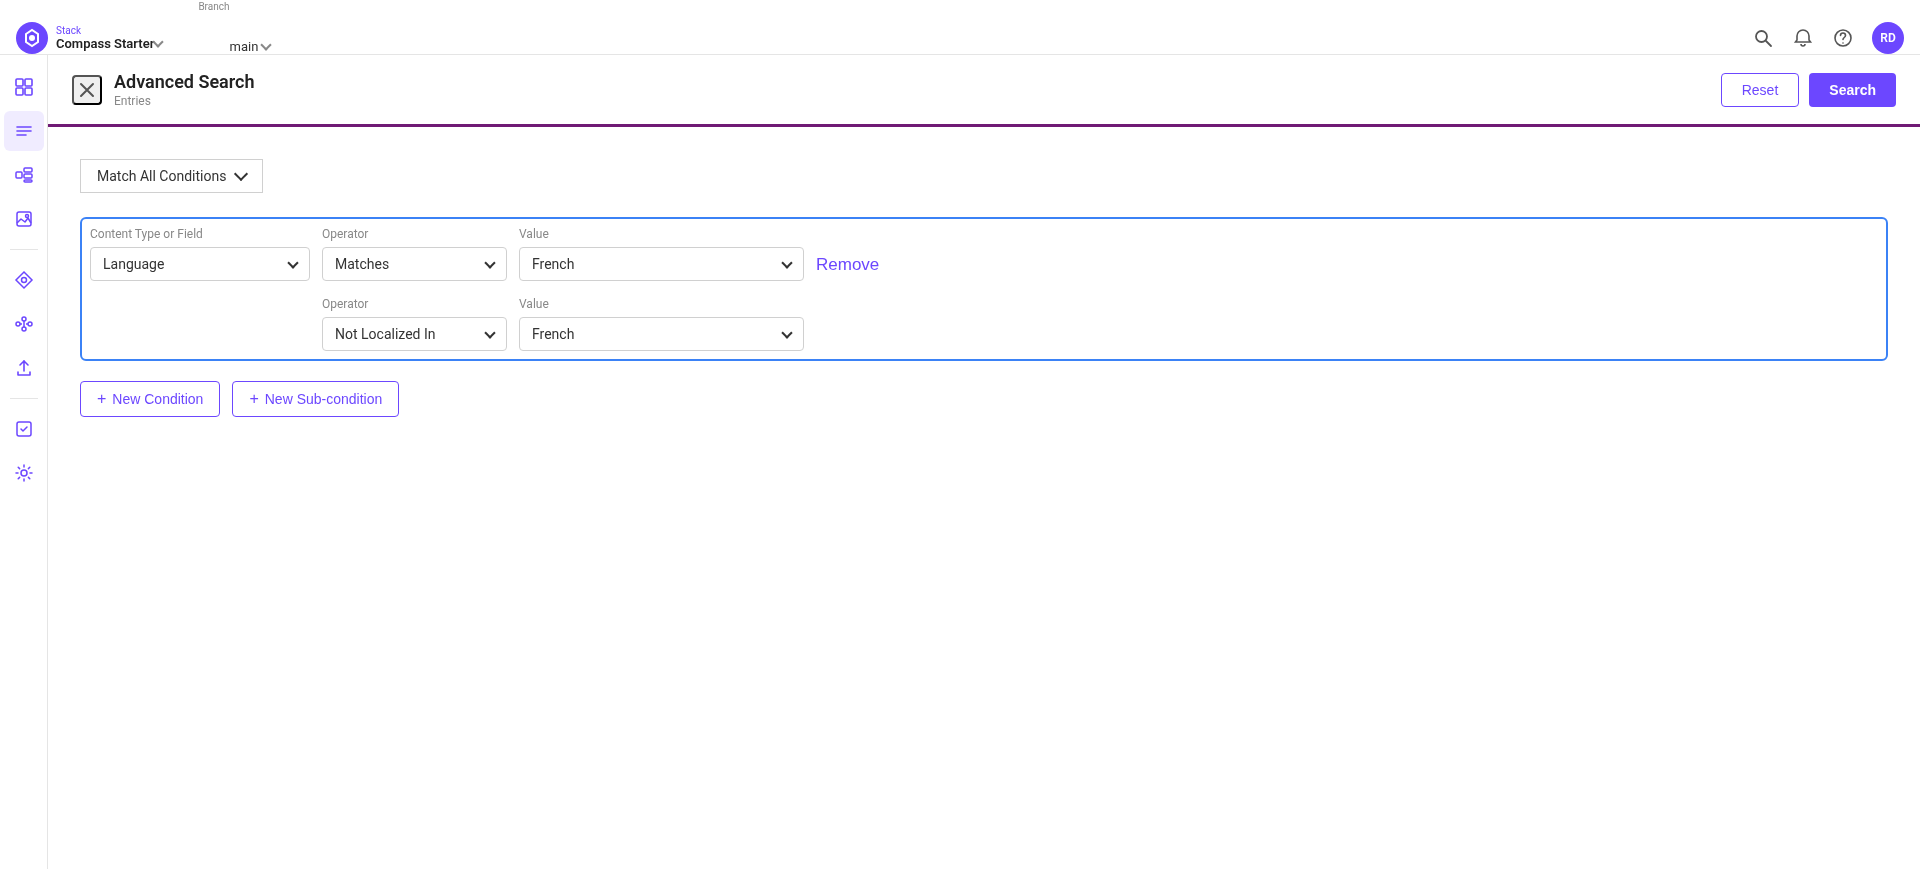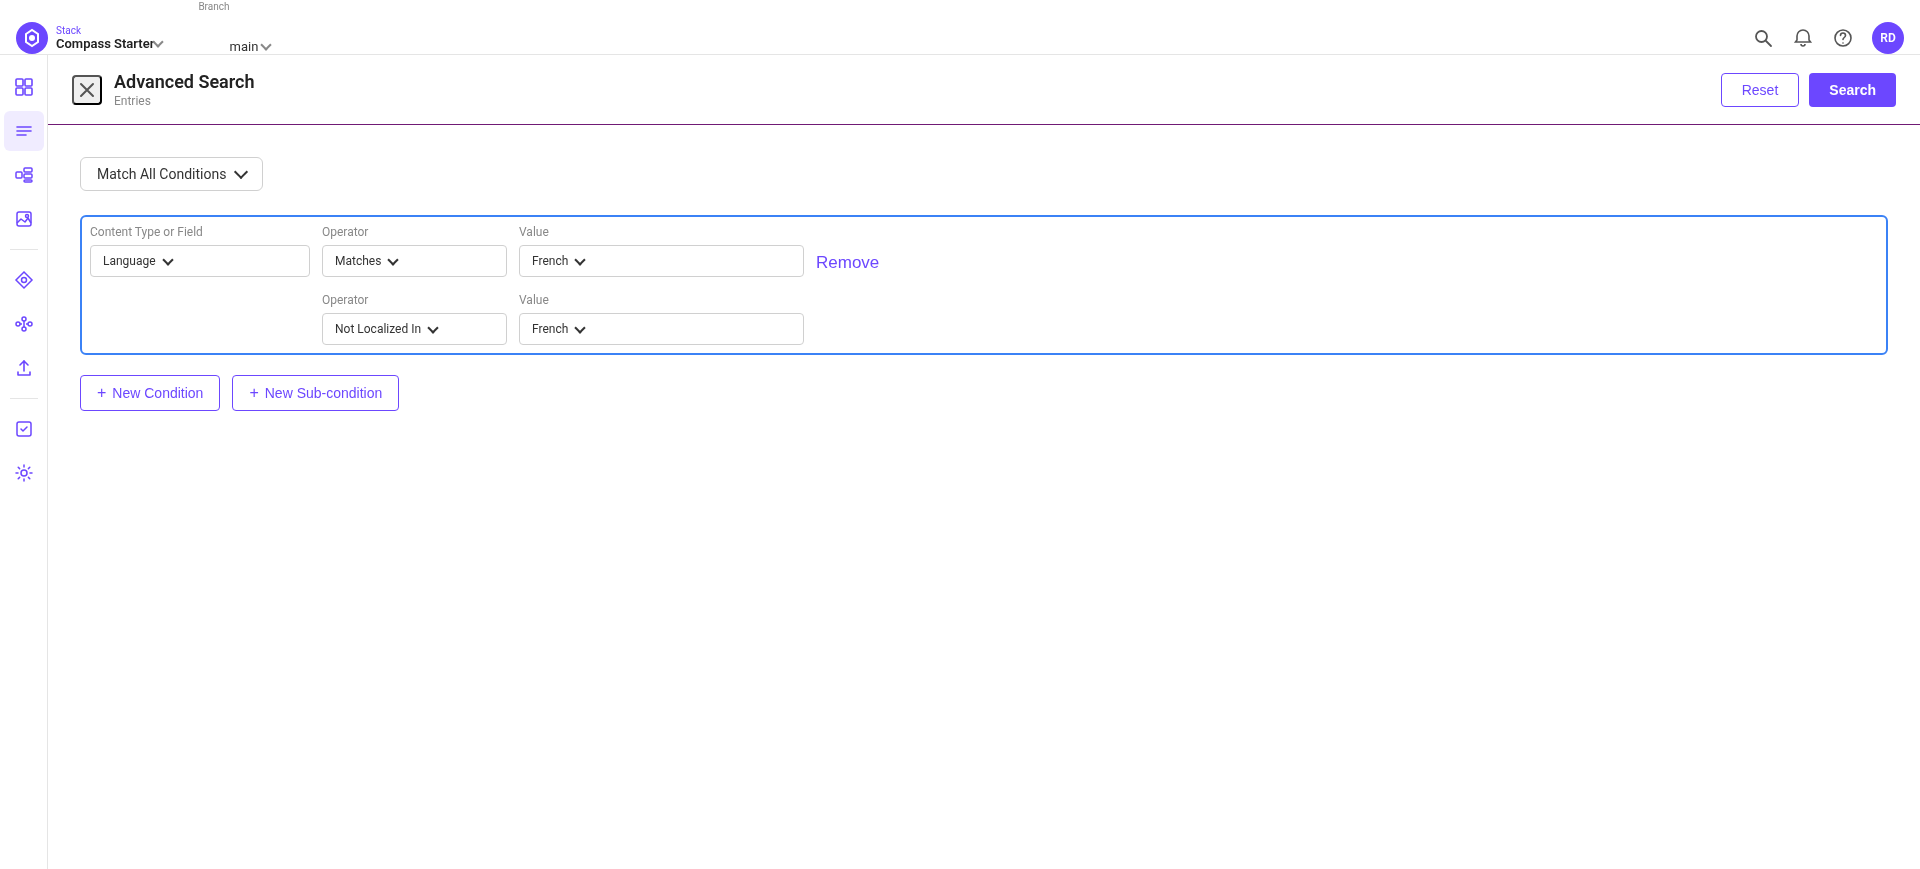--- a/index.html
+++ b/index.html
@@ -39,21 +39,21 @@
     }
     .sidebar-item.active { background: #f0ecff; }
     .sidebar-divider { width: 28px; height: 1px; background: #e5e5e5; margin: 6px 0; }
 
     
     .main { flex: 1; display: flex; flex-direction: column; overflow: hidden; }
 
     
     .panel-header {
       display: flex; align-items: center; justify-content: space-between;
-      padding: 16px 24px; border-bottom: 1px solid #701a75; background: #fff;
+      padding: 16px 24px; border-bottom: 3px solid #701a75; background: #fff;
       flex-shrink: 0;
     }
     .panel-header-left { display: flex; align-items: center; gap: 12px; }
     .panel-close-btn {
       width: 30px; height: 30px; display: flex; align-items: center; justify-content: center;
       cursor: pointer; color: #555; border-radius: 4px;
     }
     .panel-title-block {}
     .panel-title { font-size: 18px; font-weight: 600; color: #222; }
     .panel-subtitle { font-size: 12px; color: #888; margin-top: 2px; }
@@ -66,21 +66,21 @@
       padding: 8px 20px; border: none; background: #6c47ff;
       color: #fff; border-radius: 4px; font-size: 14px; cursor: pointer; font-weight: 700;
     }
 
     
     .panel-body { padding: 32px 32px; flex: 1; overflow-y: auto; }
 
     
     .match-condition-dropdown {
       display: inline-flex; align-items: center; gap: 10px;
-      border: 1px solid #d0d0d0; border-radius: 6px; padding: 8px 16px;
+      border: 1px solid #d0d0d0; border-radius: 0; padding: 8px 16px;
       cursor: pointer; font-size: 14px; color: #333; background: #fff;
       margin-bottom: 24px;
     }
 
     
     .condition-group {
       border: 2px solid #3b82f6; border-radius: 6px; padding: 8px; margin-bottom: 20px;
     }
     .condition-row {
       display: flex; align-items: flex-start; gap: 12px; margin-bottom: 16px;
@@ -88,23 +88,23 @@
     .condition-row:last-child { margin-bottom: 0; }
 
     .field-col { width: 220px; }
     .operator-col { width: 185px; }
     .value-col { width: 285px; }
     .action-col { display: flex; align-items: center; padding-top: 28px; }
 
     .col-label { font-size: 12px; color: #888; margin-bottom: 6px; }
 
     .select-box {
-      width: 100%; display: flex; align-items: center; 
+      width: 100%; display: flex; align-items: center; justify-content: space-between;
       border: 1px solid #d0d0d0; border-radius: 4px; padding: 8px 12px;
-      cursor: pointer; font-size: 12px; color: #333; background: #fff;
+      cursor: pointer; font-size: 14px; color: #333; background: #fff;
       gap: 8px;
     }
 
     .sub-row { margin-left: 232px; display: flex; gap: 12px; align-items: flex-start; }
 
     .remove-btn {
       color: #6c47ff; font-size: 17px; cursor: pointer; background: none; border: none;
       padding: 0; white-space: nowrap;
     }
 

